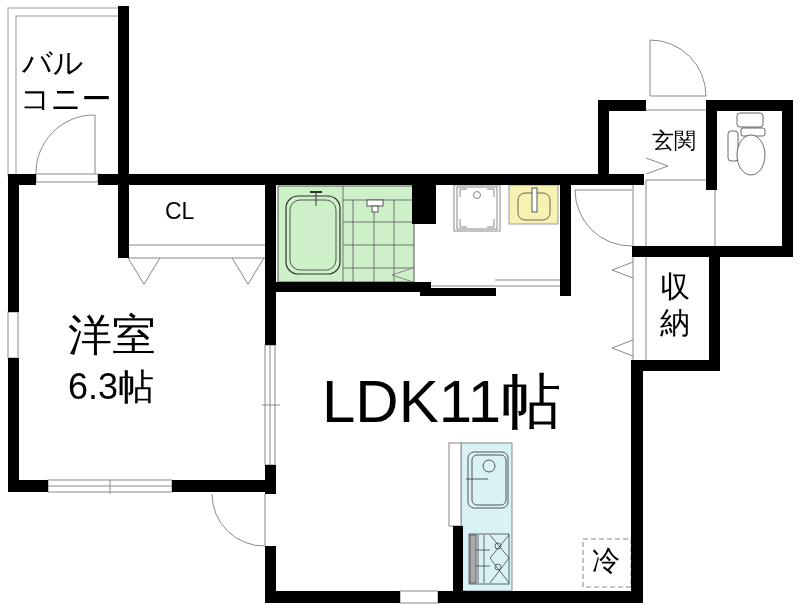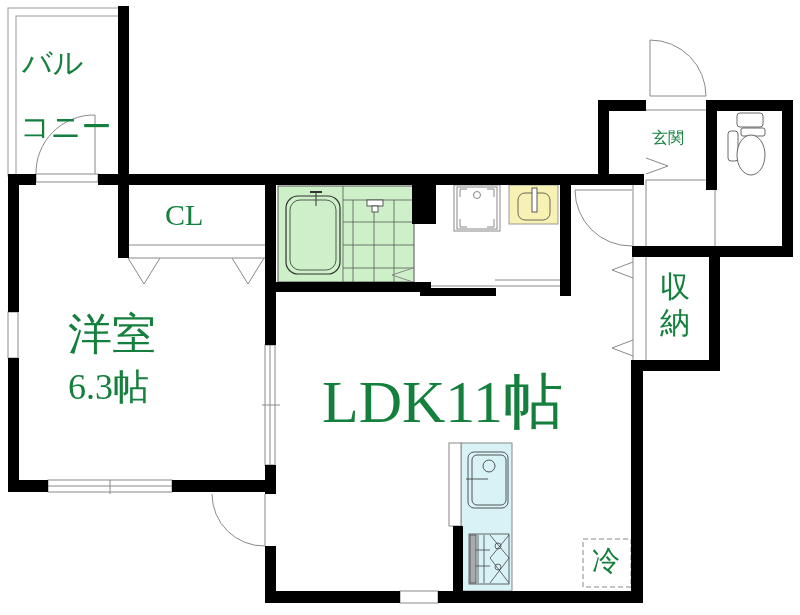--- a/index.html
+++ b/index.html
@@ -1,18 +1,18 @@
 <!DOCTYPE html>
 <html><head>
 <meta charset="utf-8">
 <style>
   html, body { margin:0; padding:0; background:#ffffff; }
   body { width:800px; height:615px; position:relative; overflow:hidden; font-family:"DejaVu Sans", sans-serif; }
   #plan { position:absolute; left:0; top:0; width:800px; height:615px; }
-  .label { position:absolute; color:#15803d; font-family:Liberation Serif, serif; line-height:1; white-space:nowrap; }
+  .label { position:absolute; color:#000000; font-family:Liberation Sans, sans-serif; line-height:1; white-space:nowrap; }
 </style>
 </head>
 <body>
 
 <svg id="plan" viewBox="0 0 800 615" xmlns="http://www.w3.org/2000/svg">
 
   <g fill="none" stroke="#9a9a9a" stroke-width="1">
     <rect x="8" y="8" width="112" height="168"></rect>
     <rect x="16" y="16" width="104" height="160"></rect>
   </g>
@@ -184,27 +184,27 @@
     <rect x="706" y="100" width="87" height="11"></rect>
 
     <rect x="706" y="100" width="11" height="90"></rect>
 
     <rect x="598" y="100" width="48" height="11"></rect>
     <rect x="598" y="100" width="11" height="85"></rect>
   </g>
 </svg>
 
 <div class="label" style="left:22px; top:48px; font-size:30px;">バル</div>
-<div class="label" style="left:20px; top:84px; font-size:30px;margin-top:28px;">コニー</div>
-
-<div class="label" style="left:165px; top:200px; font-size:30px;">CL</div>
+<div class="label" style="left:20px; top:84px; font-size:30px;">コニー</div>
+
+<div class="label" style="left:165px; top:200px; font-size:23px;">CL</div>
 
 <div class="label" style="left:68px; top:313px; font-size:44px;">洋室</div>
 <div class="label" style="left:68px; top:369px; font-size:36px;">6.3帖</div>
 
 <div class="label" style="left:322px; top:372px; font-size:60px;">LDK11帖</div>
 
-<div class="label" style="left:652px; top:130px; font-size:16px;">玄関</div>
+<div class="label" style="left:652px; top:130px; font-size:22px;">玄関</div>
 
 <div class="label" style="left:660px; top:272px; font-size:30px;">収</div>
 <div class="label" style="left:660px; top:308px; font-size:30px;">納</div>
 
 <div class="label" style="left:592px; top:547px; font-size:28px;">冷</div>
 
 </body></html>

